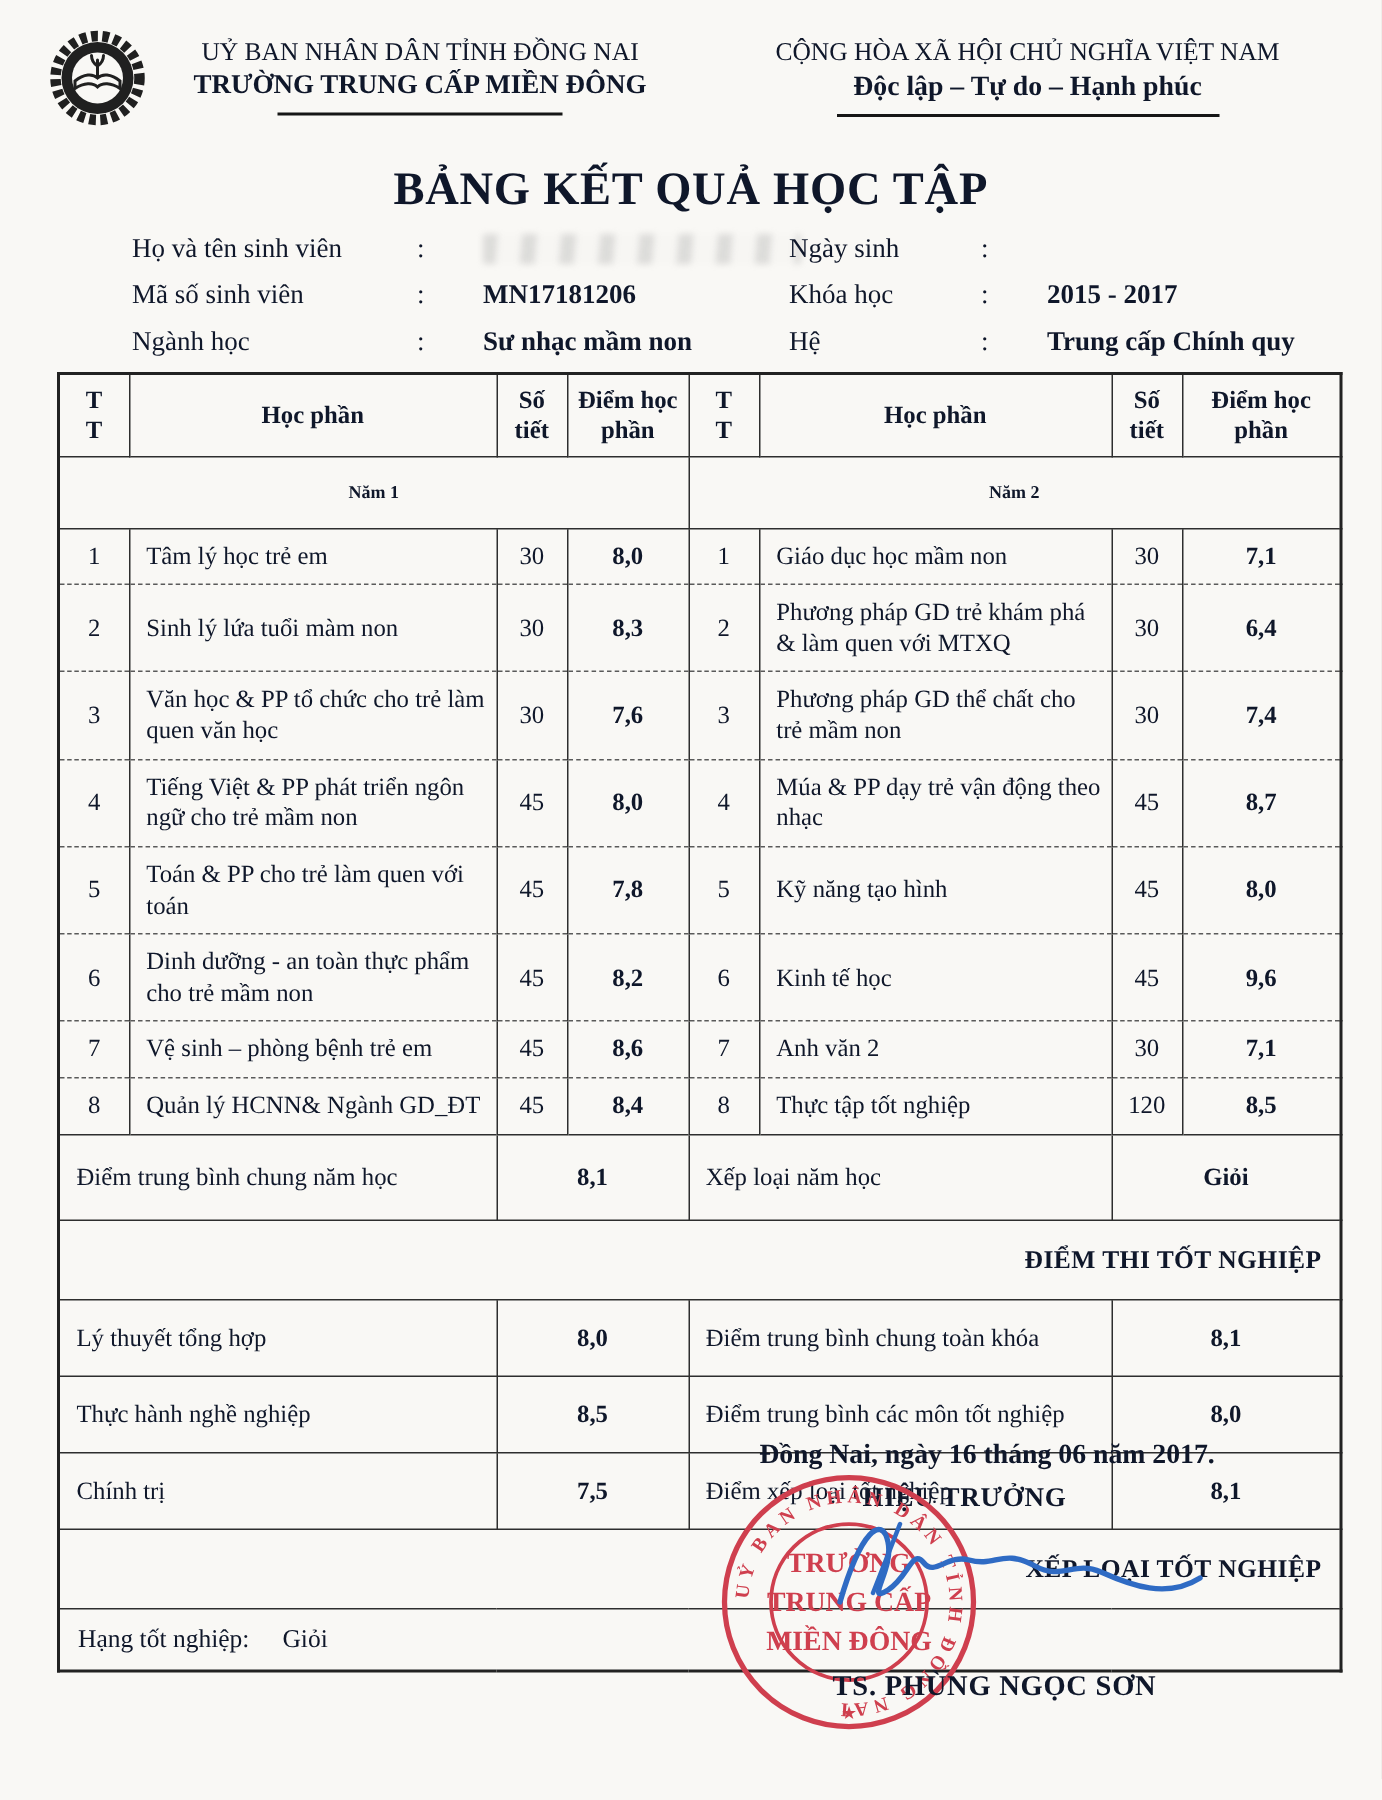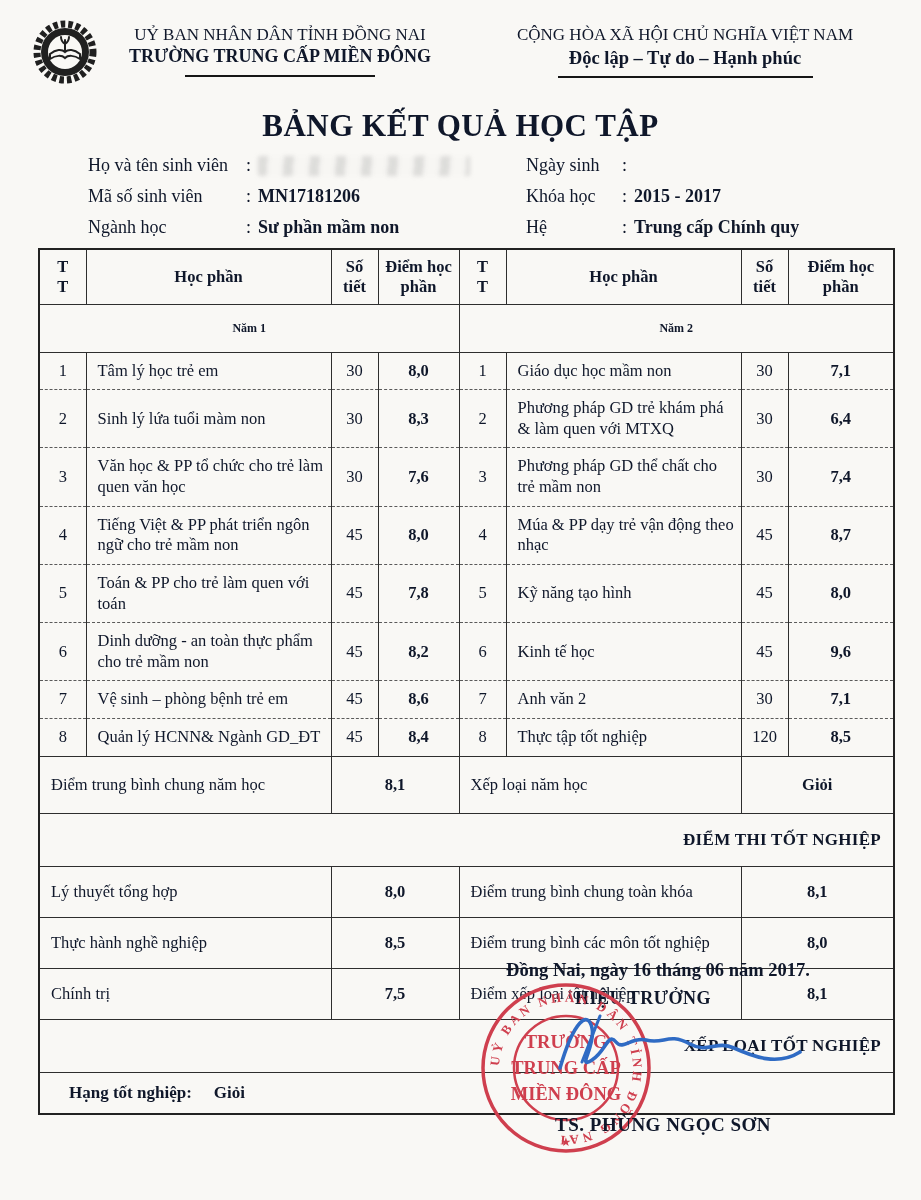--- a/index.html
+++ b/index.html
@@ -17,21 +17,21 @@
   .doc-number{margin-top:14px;font-size:17.5px;}
   .hdr-right{position:absolute;left:475px;top:24px;width:420px;text-align:center;line-height:1.3;}
   .hdr-right .l1{font-size:17px;}
   .hdr-right .l2{font-size:18.5px;font-weight:bold;}
   .hdr-rule-right{width:255px;border-top:2px solid #161616;margin:6px auto 0;}
   .title{position:absolute;left:0;right:0;top:108px;text-align:center;
     font-size:31px;font-weight:bold;letter-spacing:.5px;}
   
   .info-left{position:absolute;left:88px;top:150px;font-size:18px;}
   .info-right{position:absolute;left:526px;top:150px;font-size:18px;}
-  .info-row{display:grid;grid-template-columns:158px 12px auto;line-height:31px;align-items:center;}
+  .info-row{display:grid;grid-template-columns:158px 12px auto;line-height:31px;align-items:center;gap:32px;}
   .info-right .info-row{grid-template-columns:96px 12px auto;}
   .info-val{font-weight:bold;white-space:nowrap;}
   .redacted{display:inline-block;width:212px;height:20px;border-radius:2px;
     background:repeating-linear-gradient(95deg,rgba(150,150,150,.28) 0 10px,rgba(220,220,220,.06) 10px 26px);
     filter:blur(2.2px);vertical-align:middle;}
   
   .results-table{
     position:absolute;left:38px;top:248px;width:855px;
     border-collapse:collapse;table-layout:fixed;font-size:16.5px;
     border:2px solid #222;
@@ -42,21 +42,21 @@
   .year-row td{font-weight:bold;text-align:center;padding:16px;font-size:12px;}
   .course-row td{padding:8px 5px;line-height:1.25;
     border-top:none;border-bottom:none;}
   .course-row ~ .course-row td{border-top:1px dashed #5a5a5a;}
   .subj{text-align:left;padding-left:11px !important;padding-right:6px !important;}
   .c{text-align:center;}
   .score{font-weight:bold;}
   .summary-row td{padding:18px 5px;border-top:1px solid #2e2e2e;}
   .section-row td{font-weight:bold;font-size:17px;text-align:right;padding:16px 12px;letter-spacing:.3px;}
   .grad-row td{padding:15px 5px;}
-  .rank-row td{font-weight:bold;font-size:17px;text-align:left;padding:10px 29px;}
+  .rank-row td{font-weight:normal;font-size:17px;text-align:left;padding:10px 12px;}
   .rank-val{margin-left:22px;}
   
   .footer{position:absolute;left:0;top:956px;width:921px;height:244px;}
   .date-line{position:absolute;left:468px;top:4px;width:380px;text-align:center;
     font-weight:bold;font-size:18.5px;}
   .signer-title{position:absolute;left:468px;top:32px;width:350px;text-align:center;
     font-weight:bold;font-size:18px;letter-spacing:.5px;}
   .seal{position:absolute;left:478px;top:24px;width:176px;height:176px;}
   .signature{position:absolute;left:548px;top:46px;width:270px;height:92px;}
   .signer-name{position:absolute;left:478px;top:158px;width:370px;text-align:center;
@@ -96,21 +96,21 @@
       <span class="redacted"></span>
     </div>
     <div class="info-row">
       <span>Mã số sinh viên</span>
       <span>:</span>
       <span class="info-val">MN17181206</span>
     </div>
     <div class="info-row">
       <span>Ngành học</span>
       <span>:</span>
-      <span class="info-val">Sư phần mầm non</span>
+      <span class="info-val">Sư nhạc mầm non</span>
     </div>
   </div>
 
   <div class="info-right">
     <div class="info-row">
       <span>Ngày sinh</span>
       <span>:</span>
       <span class="info-val"></span>
     </div>
     <div class="info-row">

